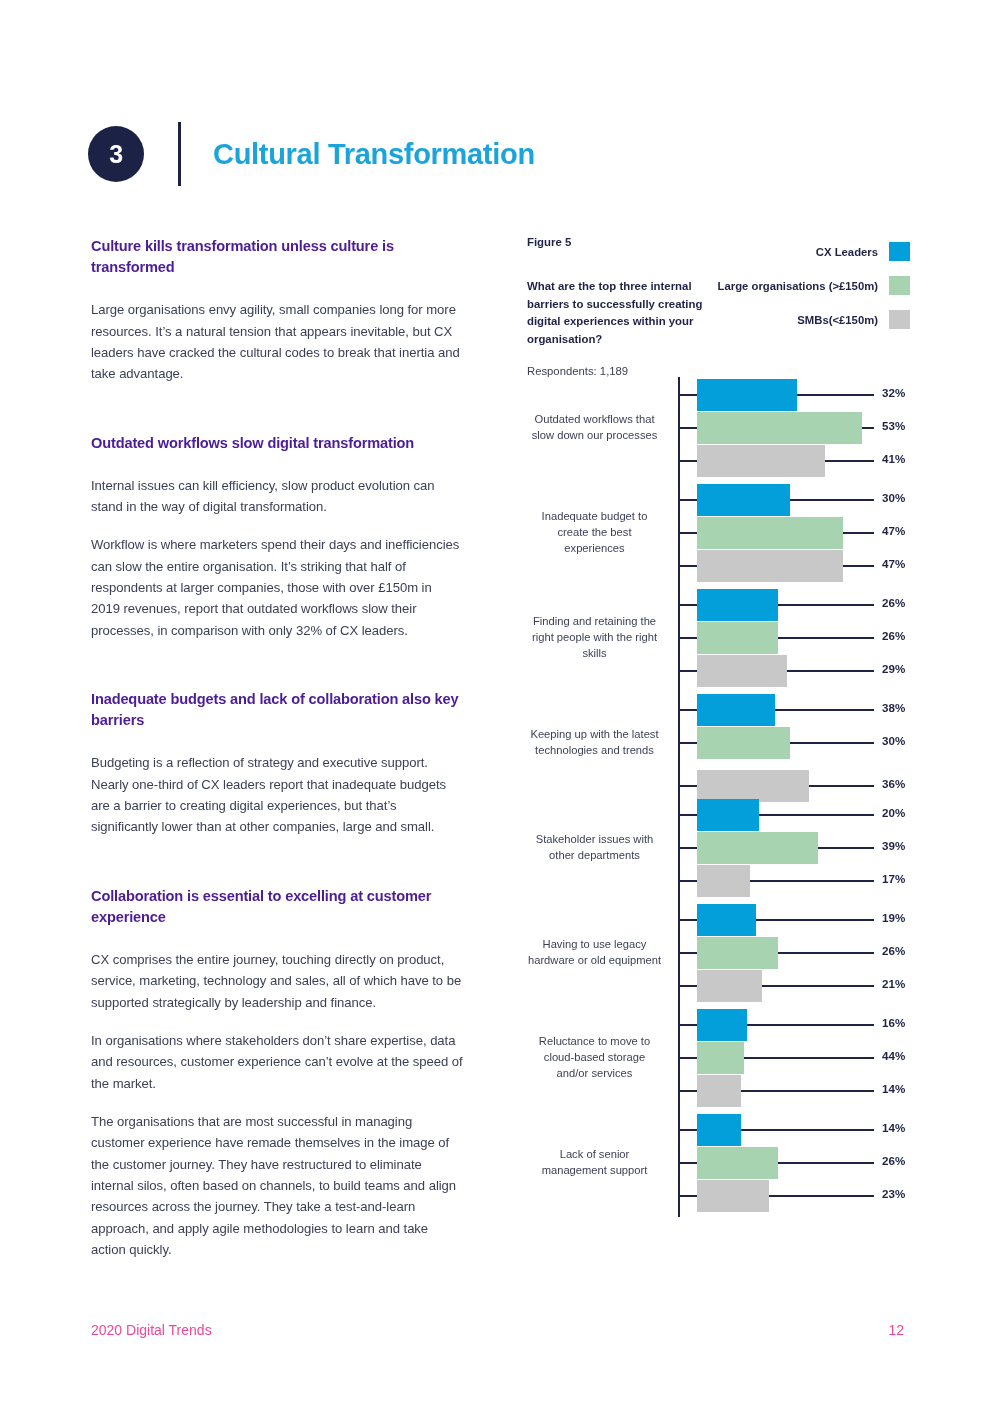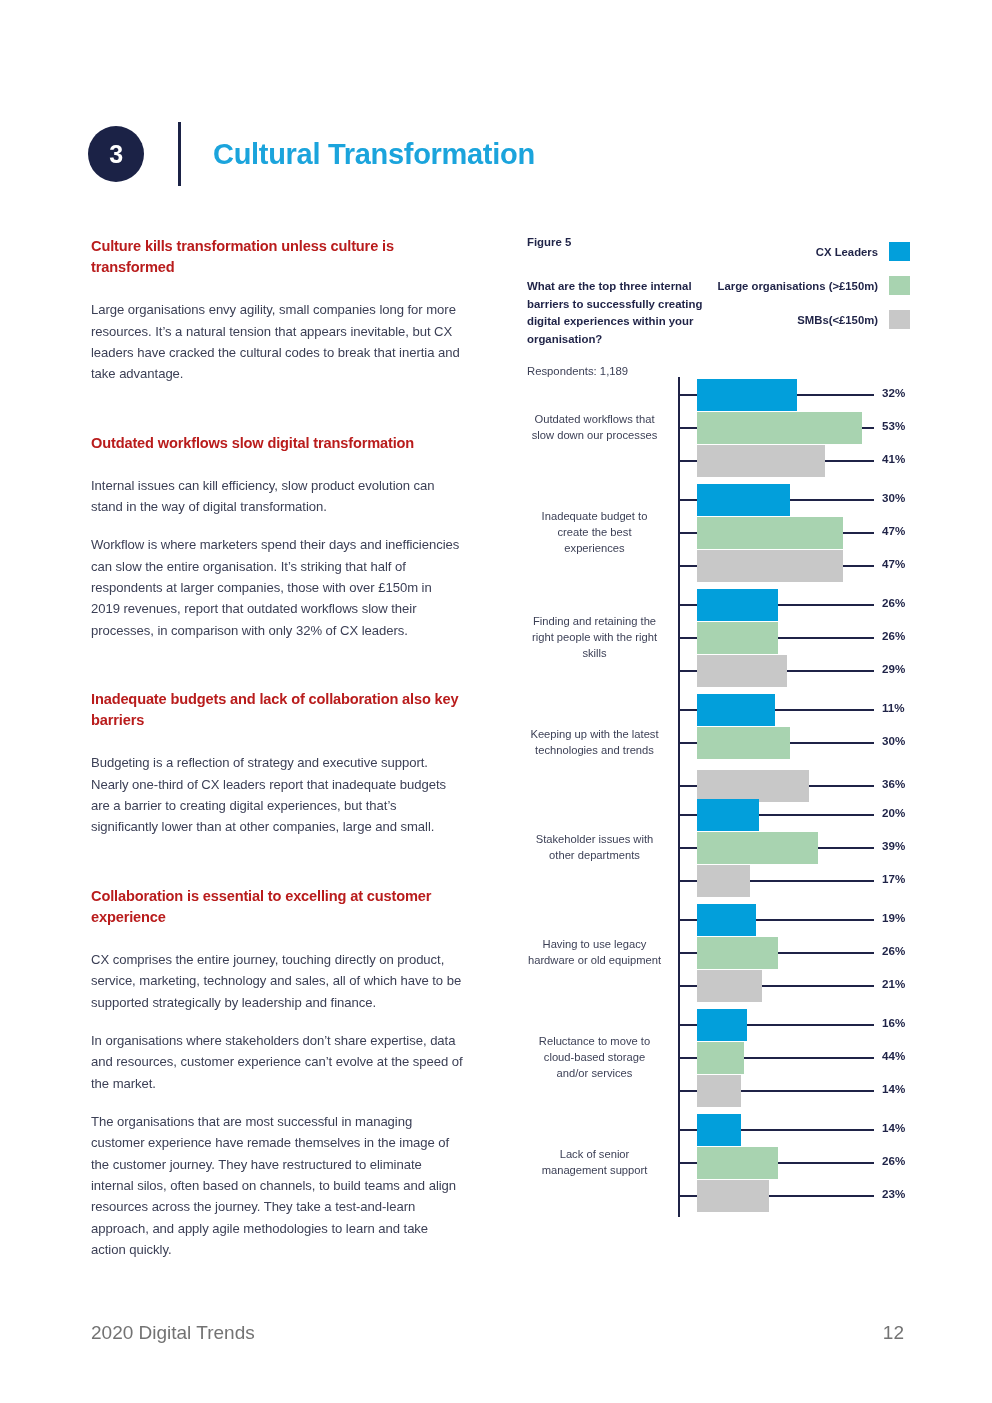--- a/index.html
+++ b/index.html
@@ -56,21 +56,21 @@
   
   .text-column {
     position: absolute;
     left: 91px;
     top: 236px;
     width: 372px;
   }
   .sec-head {
     font-size: 14.6px;
     font-weight: bold;
-    color: #b91c1c;
+    color: #4c1d95;
     line-height: 1.45;
     letter-spacing: -0.15px;
   }
   .sec-body {
     font-size: 13.1px;
     color: #3b3f55;
     line-height: 1.63;
     letter-spacing: -0.05px;
   }
   .gap-head-body { height: 21px; }
@@ -79,22 +79,22 @@
 
   
   .footer {
     position: absolute;
     left: 91px;
     right: 88px;
     top: 1322px;
     display: flex;
     justify-content: space-between;
     align-items: baseline;
-    font-size: 19px;
-    color: #737373;
+    font-size: 14px;
+    color: #ec4899;
   }
 
   
   .figure {
     position: absolute;
     left: 527px;
     top: 236px;
     width: 383px;
   }
   .fig-number {
@@ -319,21 +319,21 @@
           <div class="leader"></div>
           <div class="bar" style="width: 90.19px; background: rgb(200, 200, 200);"></div>
           <div class="bar-value">29%</div>
         </div>
       </div>
       <div class="cat-group" style="top: 317px;">
         <div class="cat-label" style="top: 49px; transform: translateY(-50%);">Keeping up with the latest technologies and trends</div>
         <div class="bar-row" style="top: 0px;">
           <div class="leader"></div>
           <div class="bar" style="width: 77.75px; background: rgb(2, 159, 219);"></div>
-          <div class="bar-value">11%</div>
+          <div class="bar-value">38%</div>
         </div>
         <div class="bar-row" style="top: 33px;">
           <div class="leader"></div>
           <div class="bar" style="width: 93.3px; background: rgb(168, 211, 176);"></div>
           <div class="bar-value">30%</div>
         </div>
         <div class="bar-row" style="top: 76px;">
           <div class="leader"></div>
           <div class="bar" style="width: 111.96px; background: rgb(200, 200, 200);"></div>
           <div class="bar-value">36%</div>

